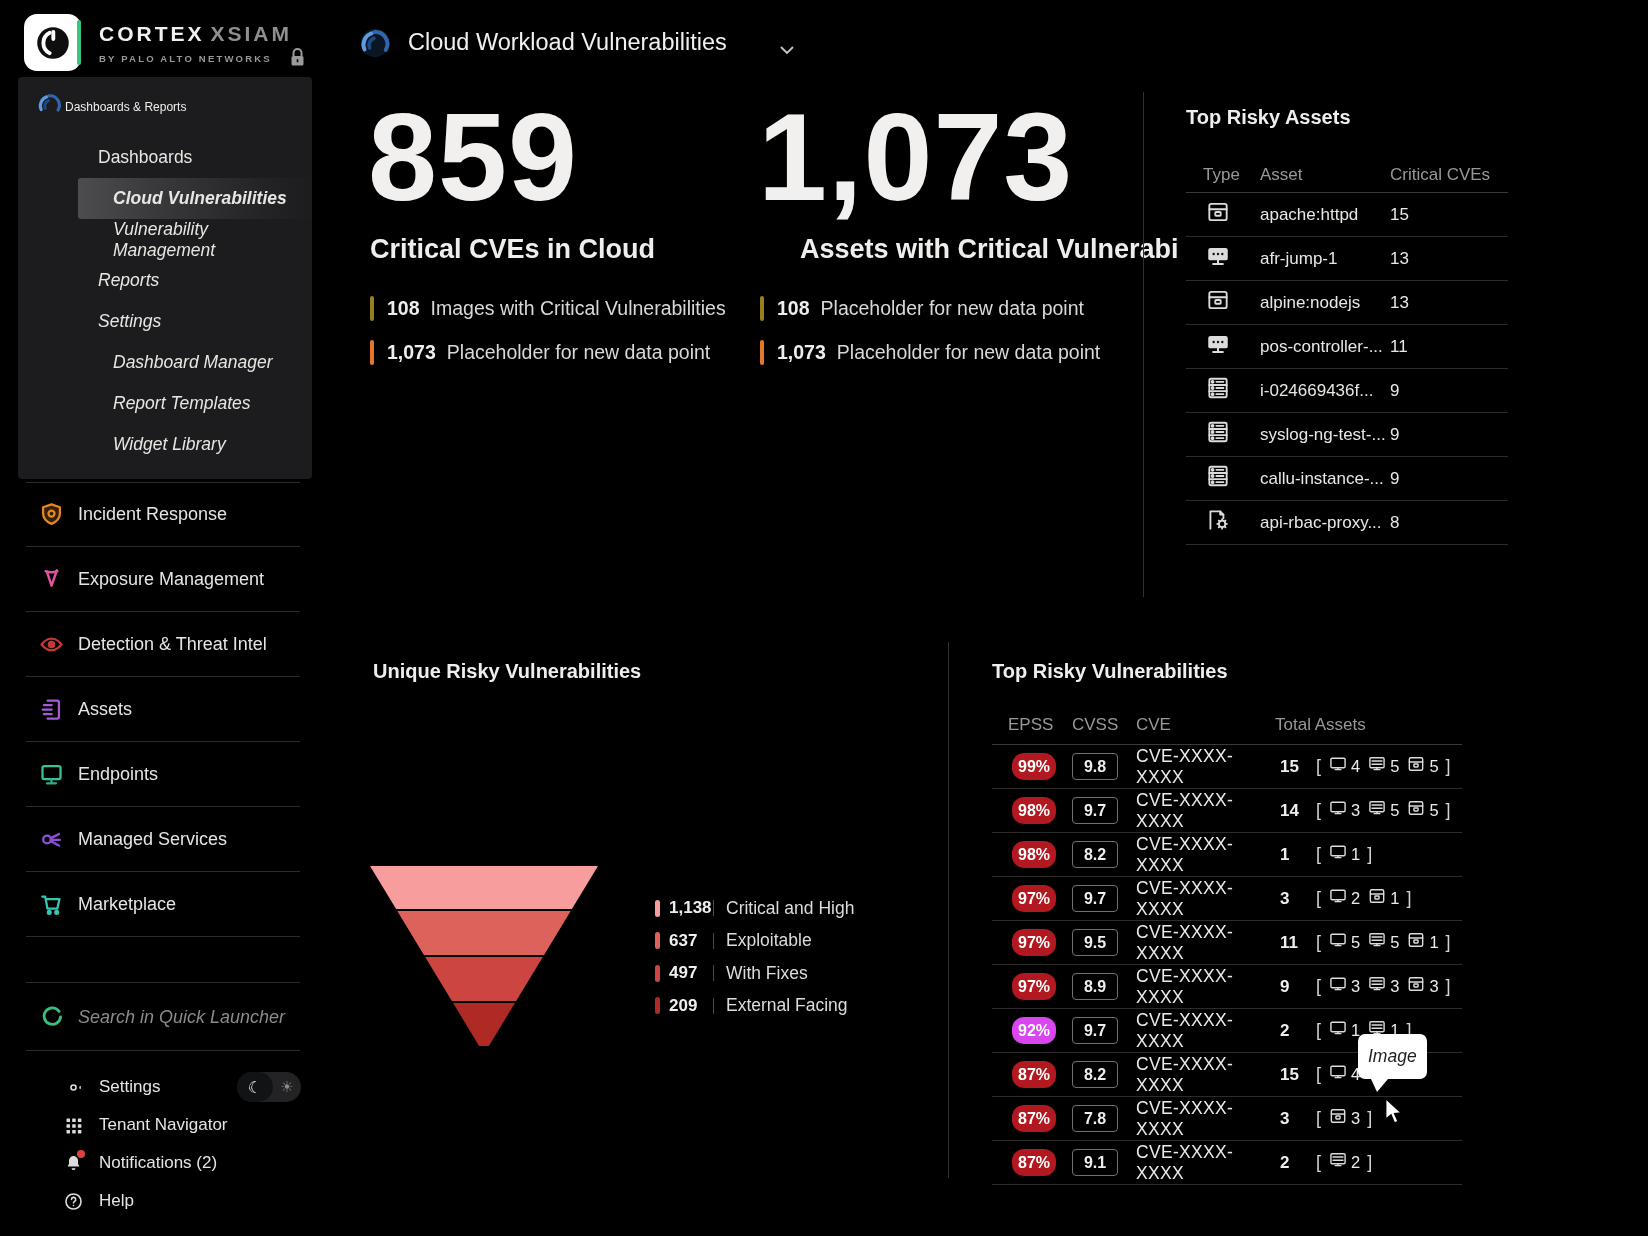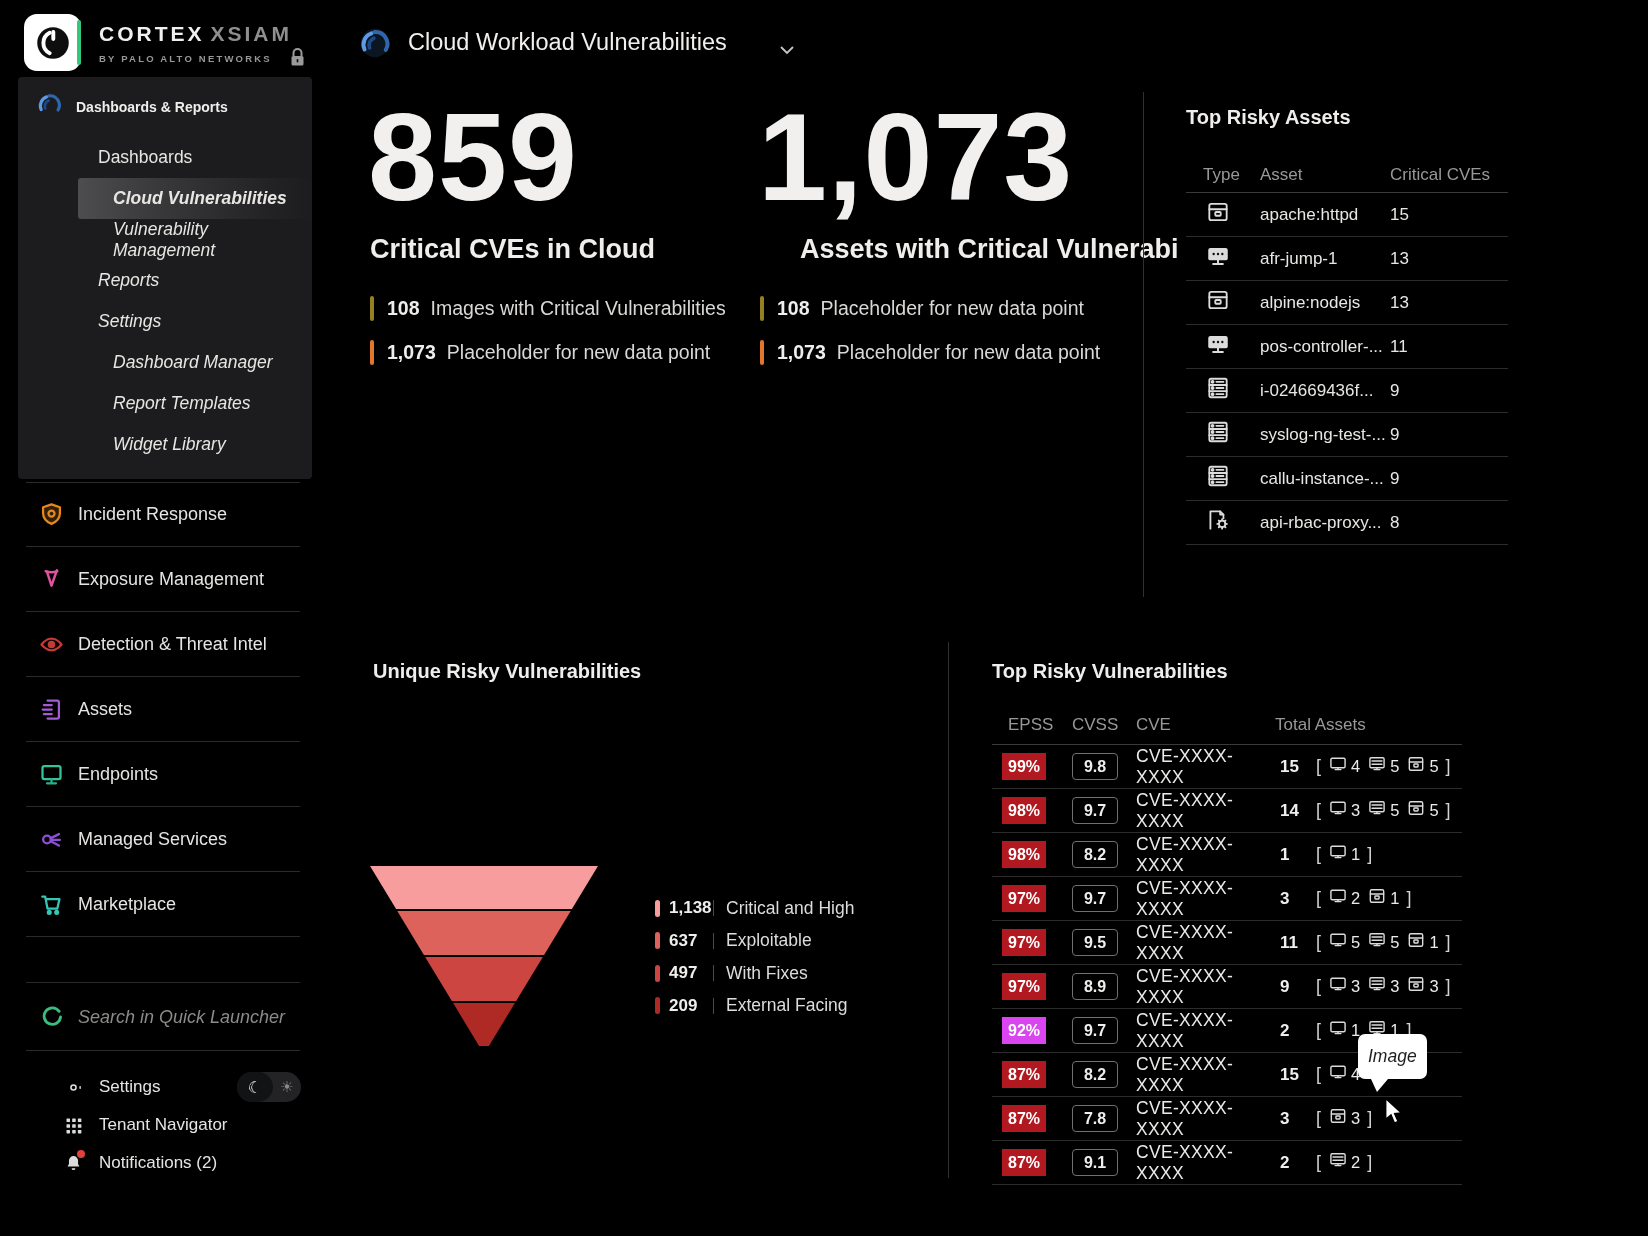--- a/index.html
+++ b/index.html
@@ -16,21 +16,21 @@
            background:#35c77c;border-radius:2px;}
   .brand-txt{margin-left:18px;margin-top:8px;}
   .brand-line{font-size:21px;font-weight:700;letter-spacing:3px;color:#f2f0ee;white-space:nowrap;}
   .brand-line .prod{color:#8f8f8f;margin-left:6px;}
   .brand-tag{font-size:9.5px;font-weight:700;letter-spacing:2.2px;color:#9a9896;margin-top:7px;}
   .lock{position:absolute;left:288px;top:46px;}
 
   .nav-panel{position:absolute;left:18px;top:77px;width:294px;height:402px;
              background:#1c1c1e;border-radius:4px;}
   .panel-head{display:flex;align-items:center;padding:14px 0 0 18px;}
-  .panel-head .ttl{font-size:14px;font-weight:700;margin-left:13px;color:#f0eeec;}
+  .panel-head .ttl{font-size:12px;font-weight:400;margin-left:2px;color:#f0eeec;}
   .panel-items{margin-top:15px;}
   .panel-item{height:41px;display:flex;align-items:center;font-size:17.5px;color:#e8e6e3;cursor:default;}
   .panel-item.lvl1{padding-left:80px;}
   .panel-item.lvl2{padding-left:95px;}
   .panel-item.it{font-style:italic;}
   .panel-item.sel{margin-left:60px;padding-left:35px;font-weight:700;border-radius:3px;
       background:linear-gradient(90deg,#4d4d4f 0%,#3a3a3c 32%,#242426 78%,rgba(30,30,32,.15) 100%);}
 
   .nav-list{position:absolute;left:0;top:482px;width:326px;}
   .nav-list::before{content:'';position:absolute;left:26px;right:26px;top:0;height:1px;background:#2a2a2a;}
@@ -93,21 +93,21 @@
   .leg-sep{width:1px;height:16px;background:#4a4a4a;margin-right:12px;}
   .leg-lbl{font-size:17.5px;color:#dedcda;}
 
   
   .vw-table{position:absolute;left:992px;top:706px;width:470px;}
   .vw-head,.vw-row{display:grid;grid-template-columns:76px 66px 132px 46px 1fr;align-items:center;}
   .vw-head{height:38px;color:#9a9896;font-size:17px;border-bottom:1px solid #3a3a3a;}
   .vw-head .h0{padding-left:16px;}.vw-head .h1{padding-left:4px;}
   .vw-head .h2{padding-left:2px;}.vw-head .h3{padding-left:9px;white-space:nowrap;}
   .vw-row{height:43px;font-size:17px;border-bottom:1px solid #2c2c2c;}
-  .epss-badge{margin-left:10px;width:44px;height:27px;border-radius:0;display:grid;place-items:center;
+  .epss-badge{margin-left:20px;width:44px;height:27px;border-radius:12px;display:grid;place-items:center;
               font-weight:700;font-size:16px;color:#fff;}
   .cvss-box{margin-left:4px;width:46px;height:27px;border:1.5px solid #707070;border-radius:4px;
             display:grid;place-items:center;font-weight:700;font-size:16px;color:#f0eeec;box-sizing:border-box;}
   .cve-txt{padding-left:2px;font-size:17.5px;letter-spacing:.3px;color:#eceae8;}
   .tot{padding-left:14px;font-weight:700;color:#f0eeec;}
   .assets-cell{display:flex;align-items:center;gap:7px;padding-left:4px;}
   .brk{color:#d5d3d1;font-size:18px;}
   .asset-pair{display:flex;align-items:center;gap:3px;}
   .asset-pair .acount{font-size:16.5px;color:#eceae8;}
 
@@ -277,20 +277,30 @@
       </div>
       <div class="bottom-item">
         <span class="bico">
           <svg width="21" height="21" viewBox="0 0 24 24" fill="#dcdcdc">
             <path d="M12 3.5a5.2 5.2 0 0 1 5.2 5.2v3.8l1.6 2.8H5.2l1.6-2.8V8.7A5.2 5.2 0 0 1 12 3.5z"></path>
             <path d="M9.8 17.3a2.2 2.2 0 0 0 4.4 0z"></path>
           </svg>
           <span class="bell-dot"></span>
         </span>
         <span>Notifications (2)</span>
+      </div>
+      <div class="bottom-item">
+        <span class="bico">
+          <svg width="21" height="21" viewBox="0 0 24 24" fill="none" stroke="#dcdcdc" stroke-width="1.7" stroke-linecap="round" stroke-linejoin="round">
+            <circle cx="12" cy="12" r="8.6" stroke="#dcdcdc" stroke-width="1.8"></circle>
+            <path d="M9.7 9.6a2.4 2.4 0 1 1 3.5 2.2c-.8.4-1.2 1-1.2 1.8" stroke="#dcdcdc" stroke-width="1.8"></path>
+            <circle cx="12" cy="16.6" r="0.9" fill="#dcdcdc" stroke="none"></circle>
+          </svg>
+        </span>
+        <span>Help</span>
       </div>
     </div>
 </div>
 
 <div class="page-icon">
   <svg width="34" height="34" viewBox="0 0 24 24" fill="none" stroke-linecap="round">
     <circle cx="12" cy="12" r="10" fill="#0c1622"></circle>
     <path d="M4.6 16.6a8.4 8.4 0 0 1 5-11.4" stroke="#5e9be2" stroke-width="2.8"></path>
     <path d="M11.6 4.3a8.4 8.4 0 0 1 8 12.6" stroke="#2f66ac" stroke-width="2.8"></path>
     <path d="M8.2 15.4a5.2 5.2 0 0 1 3-6.8" stroke="#1c4a86" stroke-width="2.6"></path>

